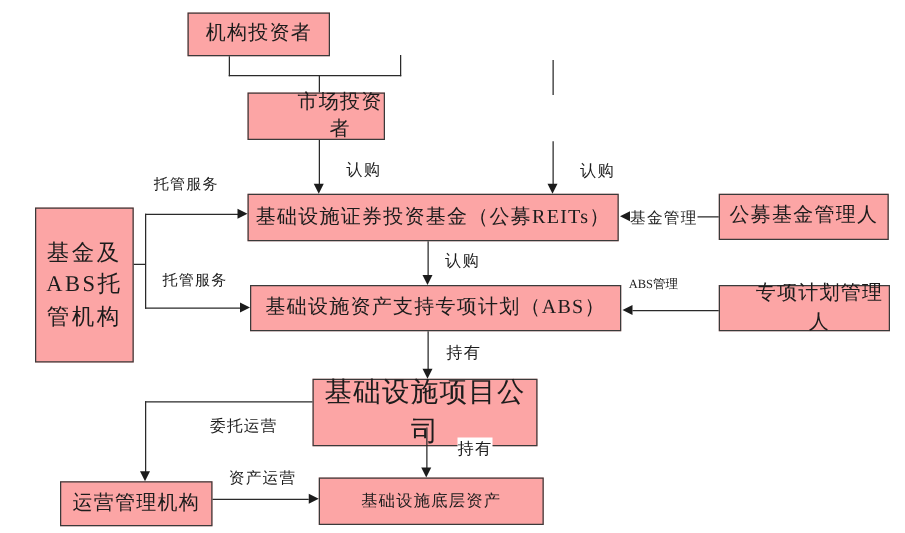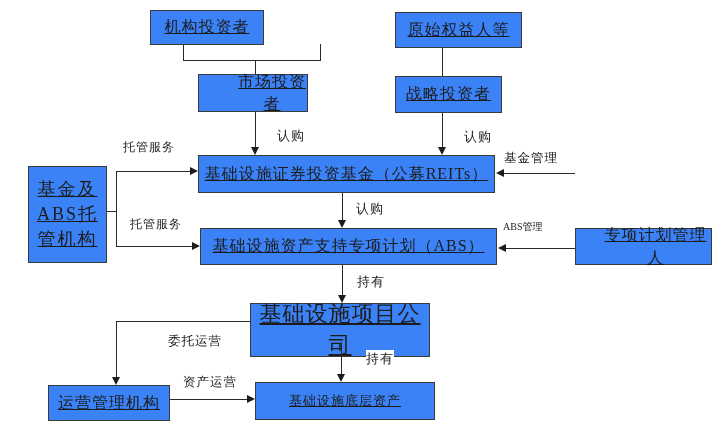--- a/index.html
+++ b/index.html
@@ -7,29 +7,28 @@
     position:relative;
     width:724px;height:426px;
     background:#ffffff;
     font-family:"Liberation Serif","DejaVu Serif",serif;
     color:#1c1c1c;
     overflow:hidden;
   }
   .node{
     position:absolute;
     border:1px solid #3a3a3a;
-    background:#3b82f6;
+    background:#fca5a5;
     display:flex;align-items:center;justify-content:center;
     text-align:center;
     font-size:16px;
     letter-spacing:1px;
     white-space:pre-line;
     line-height:1.4;
     box-sizing:border-box;
-    text-decoration:underline;
   }
   .node.big{font-size:18px;letter-spacing:2px;}
   .elabel{
     position:absolute;
     font-size:12.5px;
     letter-spacing:1px;
     white-space:nowrap;
     background:#ffffff;
   }
   .hline{position:absolute;height:0;border-top:1px solid #2a2a2a;}
@@ -40,32 +39,31 @@
   .arr-left{border-top:4px solid transparent;border-bottom:4px solid transparent;border-right:8px solid #1c1c1c;}
 </style>
 </head>
 <body>
 
 <div id="canvas">
 
   <div class="node" style="left:150px;top:10px;width:114px;height:35px;">机构投资者</div>
 
 
-  <div class="node" style="left:395px;top:12px;width:127px;height:36px;">原始权益人等</div>
 
   <div class="node" style="left:198px;top:74px;width:110px;height:38px;padding-left:38px;">市场投资者</div>
 
-  <div class="node" style="left:395px;top:76px;width:107px;height:37px;">战略投资者</div>
 
   <div class="node" style="left:198px;top:155px;width:297px;height:38px;">基础设施证券投资基金（公募REITs）</div>
 
-  <div class="node big" style="left:28px;top:166px;width:79px;height:97px;">基金及
+  <div class="node big" style="left:28px;top:166px;width:79px;height:124px;">基金及
 ABS托
 管机构</div>
 
+  <div class="node" style="left:575px;top:155px;width:136px;height:37px;">公募基金管理人</div>
 
   <div class="node" style="left:200px;top:228px;width:297px;height:37px;">基础设施资产支持专项计划（ABS）</div>
 
   <div class="node" style="left:575px;top:228px;width:137px;height:37px;padding-left:24px;">专项计划管理人</div>
 
   <div class="node" style="left:250px;top:303px;width:180px;height:54px;font-size:22px;">基础设施项目公司</div>
 
   <div class="node" style="left:48px;top:385px;width:122px;height:36px;">运营管理机构</div>
 
   <div class="node" style="left:255px;top:382px;width:180px;height:38px;font-size:13px;">基础设施底层资产</div>
@@ -111,21 +109,21 @@
 
   <div class="hline" style="left:170px;top:399px;width:77px;"></div>
   <div class="arr arr-right" style="left:247px;top:395px;"></div>
 
   <div class="elabel" style="left:123px;top:139px;font-size:12px;">托管服务</div>
 
   <div class="elabel" style="left:277px;top:127px;font-size:13px;">认购</div>
 
   <div class="elabel" style="left:464px;top:128px;font-size:13px;">认购</div>
 
-  <div class="elabel" style="left:504px;top:150px;font-size:12.5px;">基金管理</div>
+  <div class="elabel" style="left:504px;top:166px;font-size:12.5px;">基金管理</div>
 
   <div class="elabel" style="left:130px;top:216px;font-size:12px;">托管服务</div>
 
   <div class="elabel" style="left:356px;top:200px;font-size:13px;">认购</div>
 
   <div class="elabel" style="left:503px;top:220px;font-size:10px;letter-spacing:0;">ABS管理</div>
 
   <div class="elabel" style="left:357px;top:273px;font-size:13px;">持有</div>
 
   <div class="elabel" style="left:168px;top:333px;font-size:12.5px;">委托运营</div>

